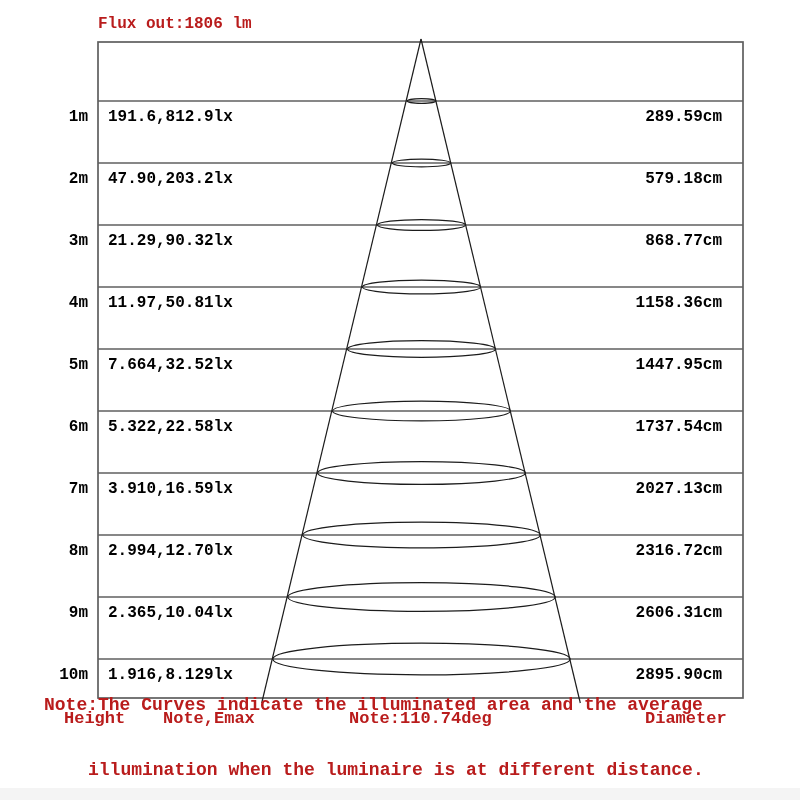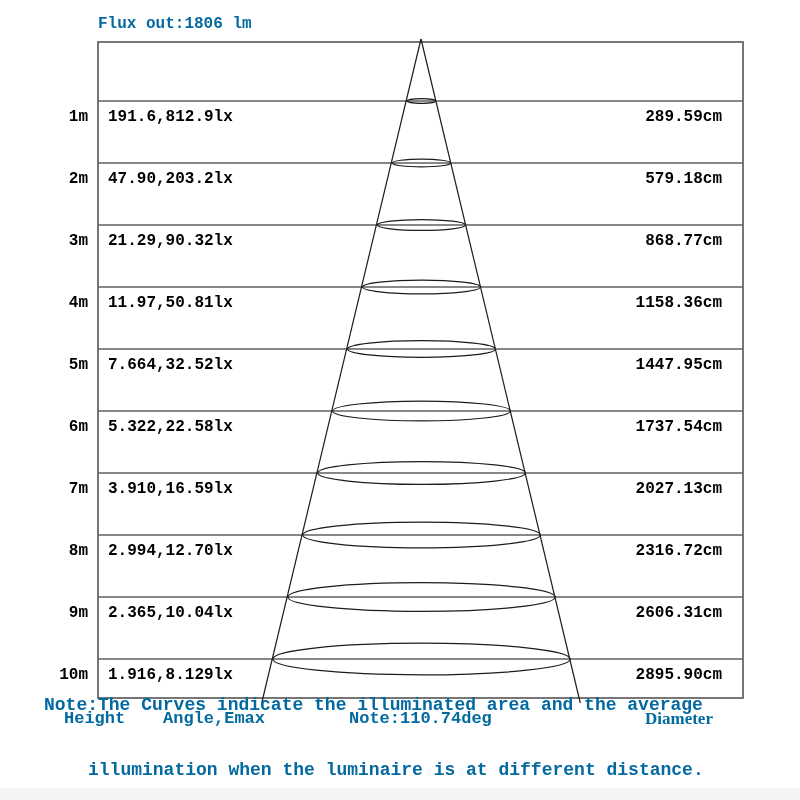--- a/index.html
+++ b/index.html
@@ -1,26 +1,26 @@
 <!DOCTYPE html>
 <html><head>
 <meta charset="utf-8">
 <style>
   html,body{margin:0;padding:0;background:#ffffff;}
   .page{
     position:relative;width:800px;height:800px;background:#ffffff;overflow:hidden;
-    font-family:"Liberation Mono","DejaVu Sans Mono",monospace;font-weight:700;color:#0369a1;
+    font-family:"Liberation Mono","DejaVu Sans Mono",monospace;font-weight:700;color:#b91c1c;
   }
   .title{position:absolute;left:98px;top:15px;font-size:16px;white-space:pre;}
   .diagram-svg{position:absolute;left:0;top:0;}
   .footer-label{position:absolute;top:709px;font-size:17px;white-space:pre;}
   .lbl-height{left:28px;margin-left:36px;}
   .lbl-eavg{left:163px;}
   .lbl-angle{left:349px;}
-  .lbl-diam{left:645px;font-family:Liberation Serif, serif;}
+  .lbl-diam{left:645px;}
   .note-line{position:absolute;font-size:18px;white-space:pre;}
   .note-1{left:44px;top:695px;}
   .note-2{left:88px;top:760px;}
   .bottom-bar{position:absolute;left:0;top:788px;width:800px;height:12px;background:#f4f4f4;}
 </style>
 </head>
 <body>
 
 <div class="page">
 
@@ -76,21 +76,21 @@
       <text x="88" y="617" text-anchor="end" font-family="&quot;Liberation Mono&quot;,&quot;DejaVu Sans Mono&quot;,monospace" font-size="16" font-weight="700" fill="#000000">9m</text>
       <text x="108" y="617" text-anchor="start" font-family="&quot;Liberation Mono&quot;,&quot;DejaVu Sans Mono&quot;,monospace" font-size="16" font-weight="700" fill="#000000">2.365,10.04lx</text>
       <text x="722" y="617" text-anchor="end" font-family="&quot;Liberation Mono&quot;,&quot;DejaVu Sans Mono&quot;,monospace" font-size="16" font-weight="700" fill="#000000">2606.31cm</text>
       <ellipse cx="421.5" cy="659" rx="148.697" ry="15.869700000000002" fill="none" stroke="#1c1c1c" stroke-width="1.2"></ellipse>
       <text x="88" y="679" text-anchor="end" font-family="&quot;Liberation Mono&quot;,&quot;DejaVu Sans Mono&quot;,monospace" font-size="16" font-weight="700" fill="#000000">10m</text>
       <text x="108" y="679" text-anchor="start" font-family="&quot;Liberation Mono&quot;,&quot;DejaVu Sans Mono&quot;,monospace" font-size="16" font-weight="700" fill="#000000">1.916,8.129lx</text>
       <text x="722" y="679" text-anchor="end" font-family="&quot;Liberation Mono&quot;,&quot;DejaVu Sans Mono&quot;,monospace" font-size="16" font-weight="700" fill="#000000">2895.90cm</text>
     </svg>
 
   <div class="footer-label lbl-height">Height</div>
-  <div class="footer-label lbl-eavg">Angle,Emax</div>
+  <div class="footer-label lbl-eavg">Note,Emax</div>
   <div class="footer-label lbl-angle">Note:110.74deg</div>
   <div class="footer-label lbl-diam">Diameter</div>
 
   <div class="note-line note-1">Note:The Curves indicate the illuminated area and the average</div>
   <div class="note-line note-2">illumination when the luminaire is at different distance.</div>
 
   <div class="bottom-bar"></div>
 
 </div>
 

